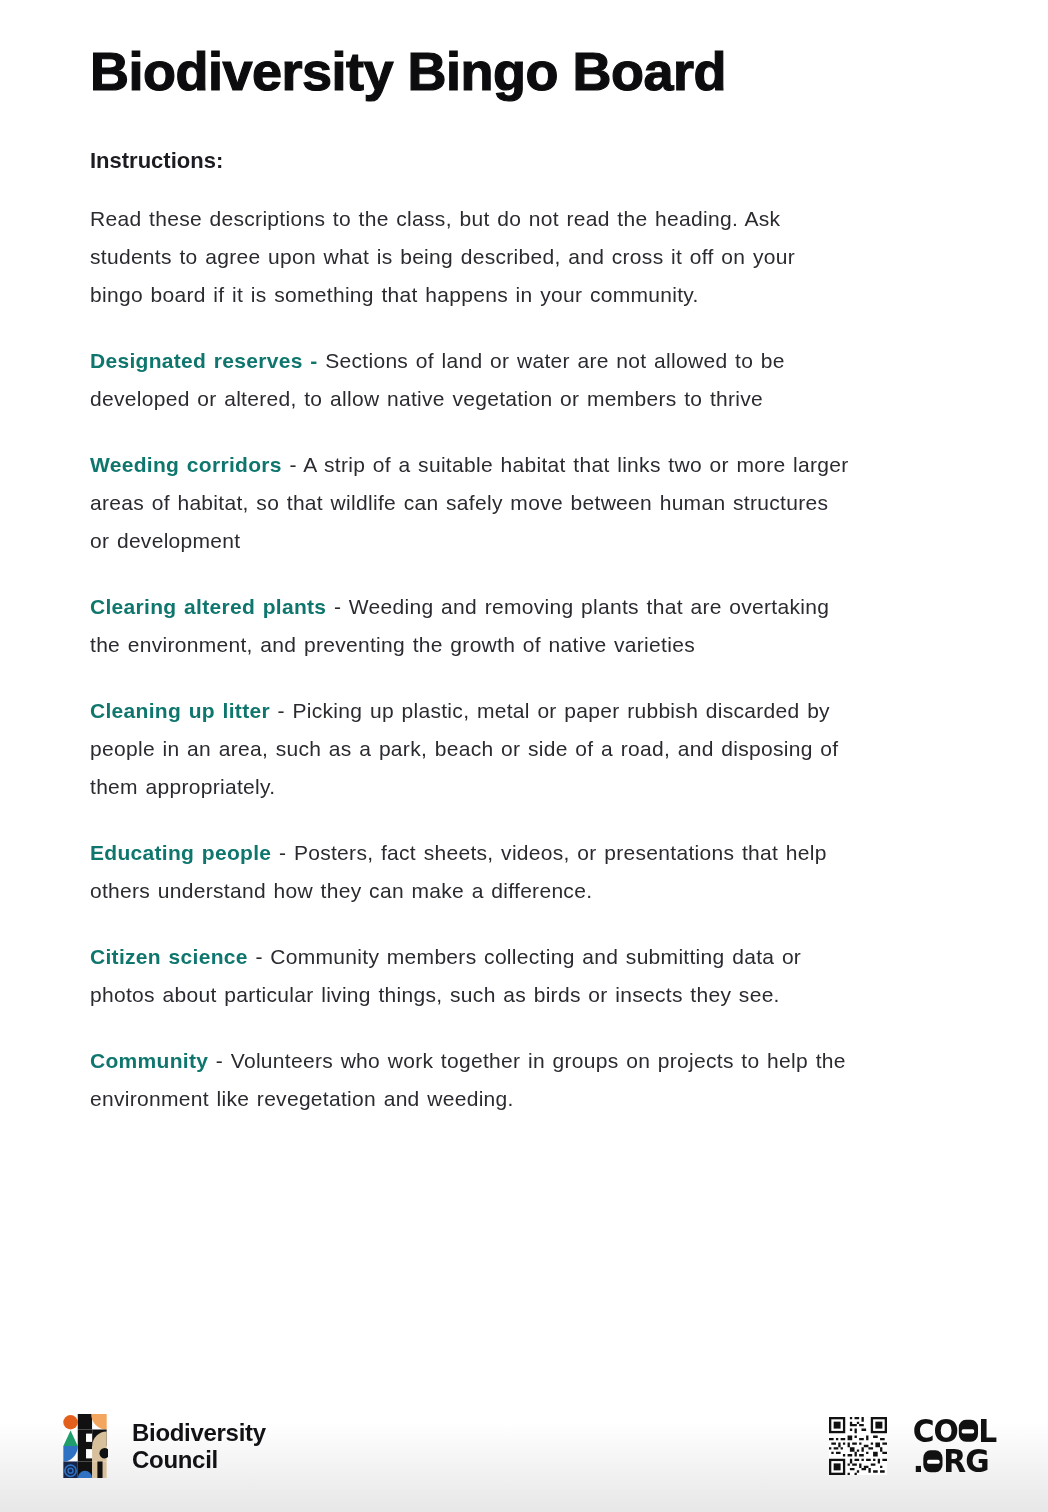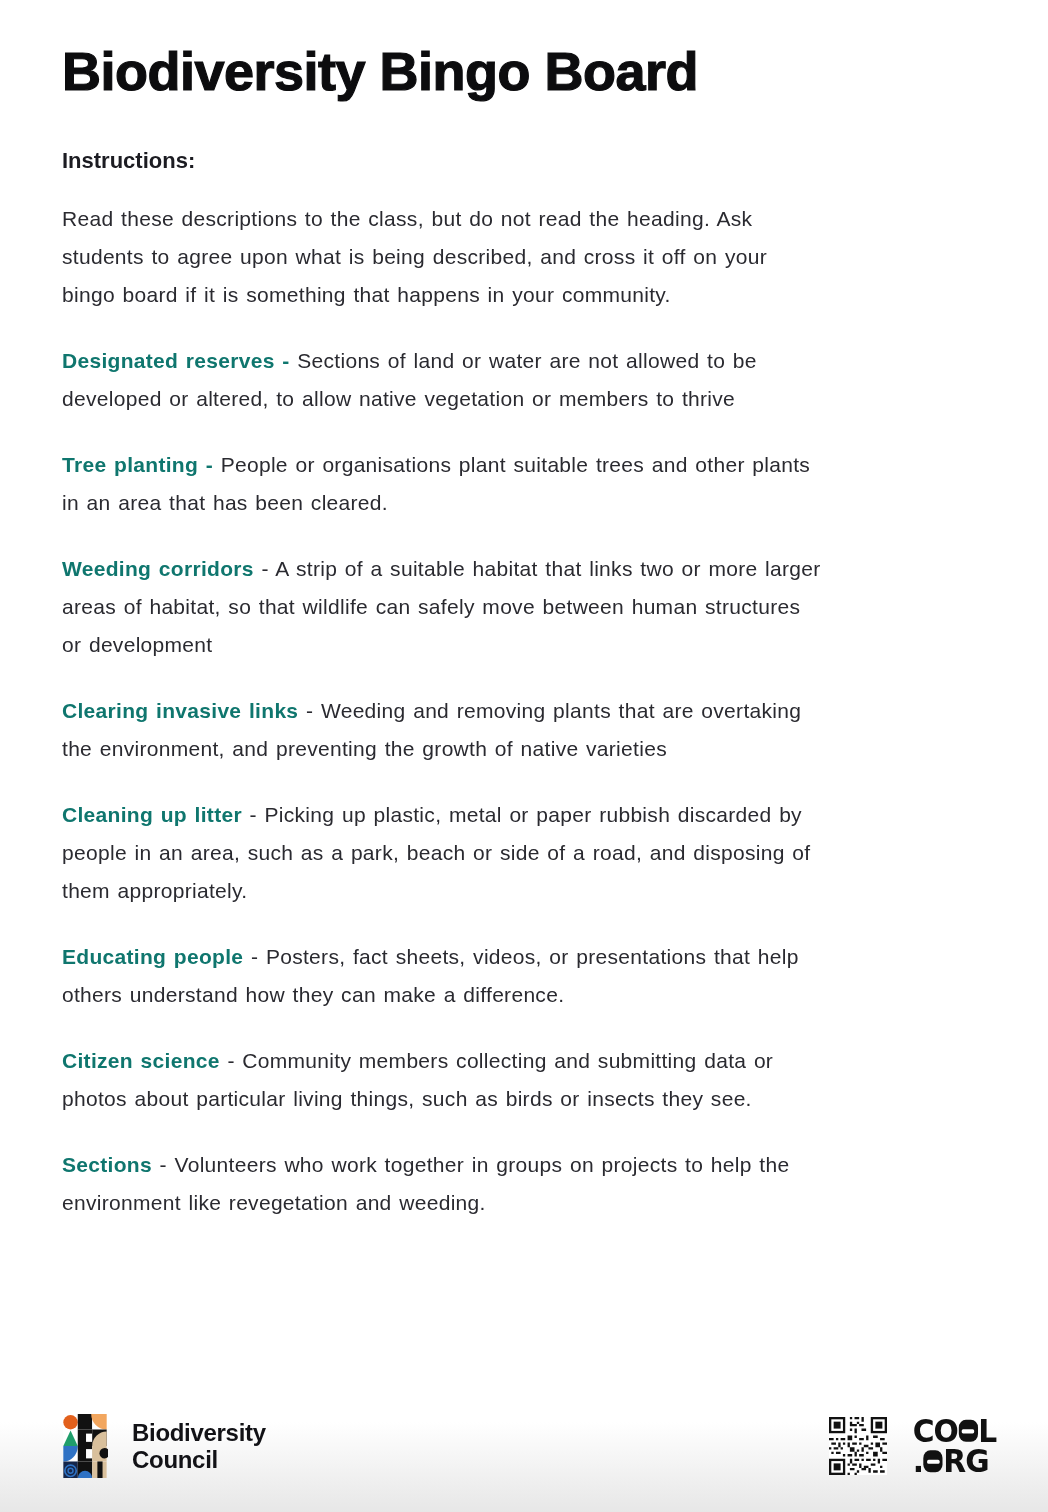--- a/index.html
+++ b/index.html
@@ -5,21 +5,21 @@
   * { margin: 0; padding: 0; box-sizing: border-box; }
   html, body { background: #ffffff; }
   .page {
     position: relative;
     width: 1048px;
     height: 1512px;
     background: #ffffff;
     overflow: hidden;
     font-family: "Liberation Sans", "DejaVu Sans", sans-serif;
     color: #26262b;
-    padding: 44px 62px 0 62px;
+    padding: 44px 62px 0 90px;
   }
   .page-title {
     font-size: 54px;
     font-weight: 800;
     color: #0c0c0e;
     letter-spacing: -0.5px;
     line-height: 1.0;
     -webkit-text-stroke: 1.2px #0c0c0e;
     margin-bottom: 44px;
   }
@@ -108,42 +108,40 @@
 
   <div class="sec-heading">Instructions:</div>
 
   <p class="body-text">Read these descriptions to the class, but do not read the heading. Ask
 students to agree upon what is being described, and cross it off on your
 bingo board if it is something that happens in your community.</p>
 
   <p class="body-text"><strong>Designated reserves -</strong> <span>Sections of land or water are not allowed to be
 developed or altered, to allow native vegetation or members to thrive</span></p>
 
-  <p class="body-text"><strong>Tree planting -</strong> <span>People or organisations plant suitable trees and other plants
-in an area that has been cleared.</span></p>
 
   <p class="body-text"><strong>Weeding corridors</strong> <span>- A strip of a suitable habitat that links two or more larger
 areas of habitat, so that wildlife can safely move between human structures
 or development</span></p>
 
-  <p class="body-text"><strong>Clearing invasive links</strong> <span>- Weeding and removing plants that are overtaking
+  <p class="body-text"><strong>Clearing altered plants</strong> <span>- Weeding and removing plants that are overtaking
 the environment, and preventing the growth of native varieties</span></p>
 
   <p class="body-text"><strong>Cleaning up litter</strong> <span>- Picking up plastic, metal or paper rubbish discarded by
 people in an area, such as a park, beach or side of a road, and disposing of
 them appropriately.</span></p>
 
   <p class="body-text"><strong>Educating people</strong> <span>- Posters, fact sheets, videos, or presentations that help
 others understand how they can make a difference.</span></p>
 
   <p class="body-text"><strong>Citizen science</strong> <span>- Community members collecting and submitting data or
 photos about particular living things, such as birds or insects they see.</span></p>
 
 
-  <p class="body-text"><strong>Sections</strong> <span>- Volunteers who work together in groups on projects to help the
+  <p class="body-text"><strong>Community</strong> <span>- Volunteers who work together in groups on projects to help the
 environment like revegetation and weeding.</span></p>
 
   <div class="bottom-fade"></div>
 
   <div class="footer">
 
     <div class="council">
       <svg class="bmark" width="46" height="64" viewBox="0 0 42 62" xmlns="http://www.w3.org/2000/svg">
         <rect x="0" y="0" width="42" height="62" fill="#ffffff"></rect>
         <circle cx="7" cy="8" r="7" fill="#e2601c"></circle>

